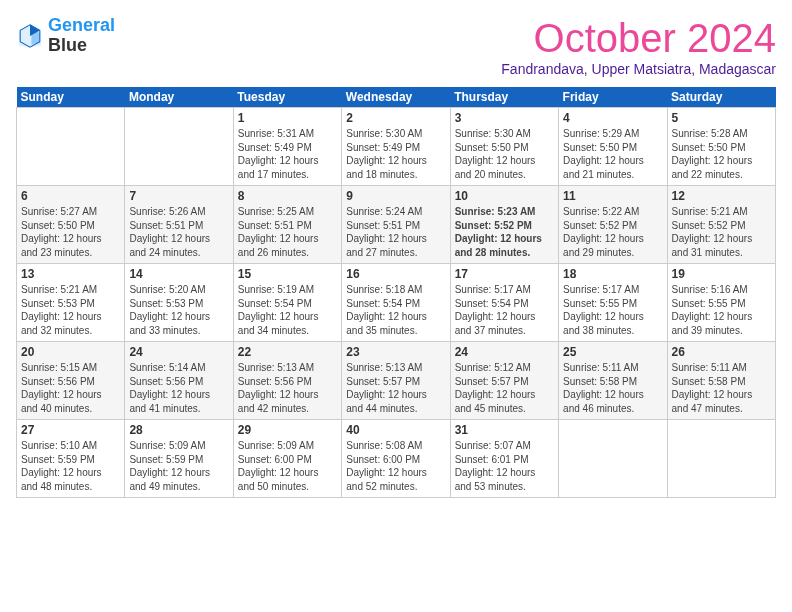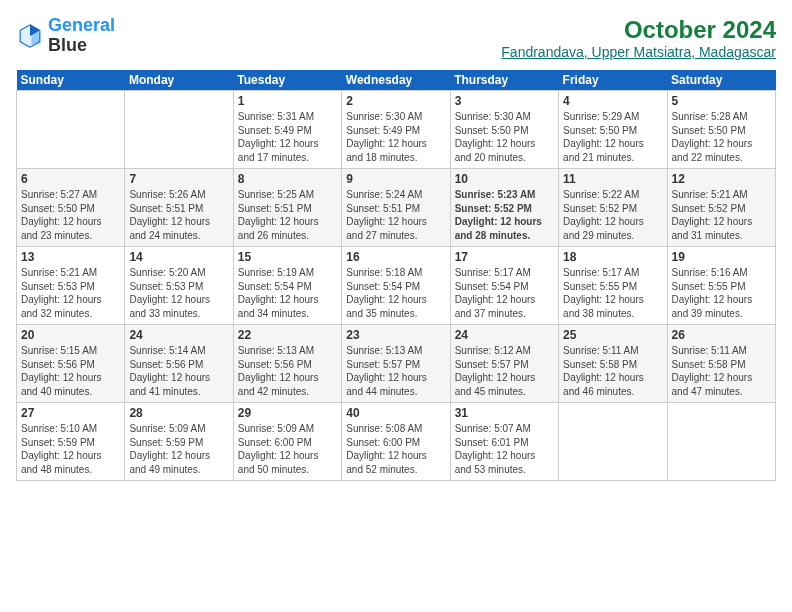--- a/index.html
+++ b/index.html
@@ -31,28 +31,27 @@
       color: #2196F3;
     }
     .logo-icon {
       width: 28px;
       height: 28px;
     }
     .title-block {
       text-align: right;
     }
     .month-title {
-      font-size: 24px;
-      color: #15803d;
-      font-weight: bold;
+      font-size: 40px;
+      color: #ec4899;
+      font-weight: normal;
     }
     .subtitle {
       font-size: 14px;
-      color: #0f766e;
-      text-decoration: underline;
+      color: #4c1d95;
     }
     table {
       width: 100%;
       border-collapse: collapse;
       font-size: 11px;
     }
     thead th {
       background-color: #1565C0;
       color: #fff;
       padding: 3px 4px;

